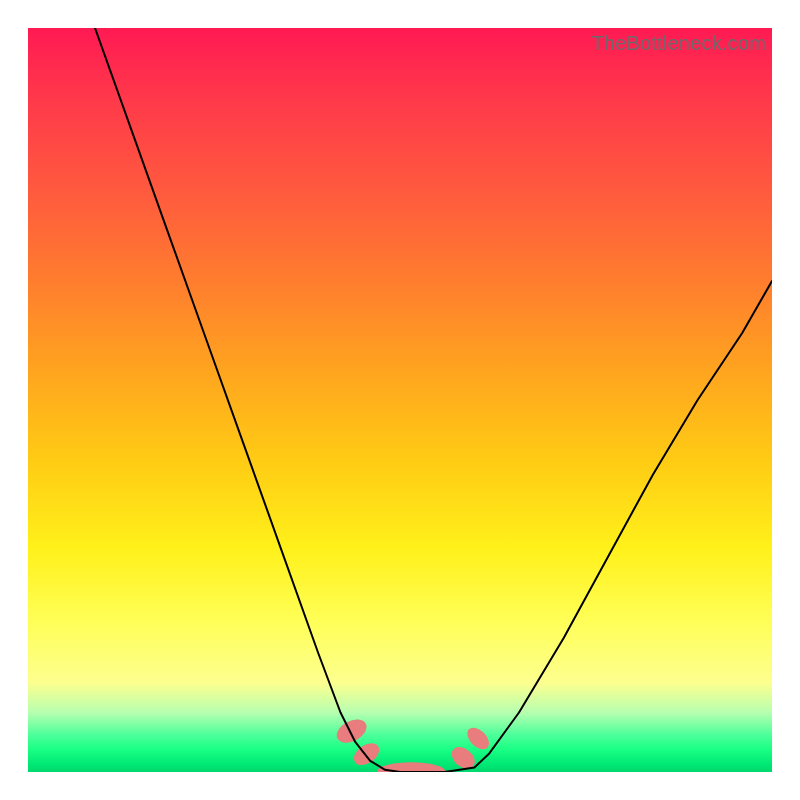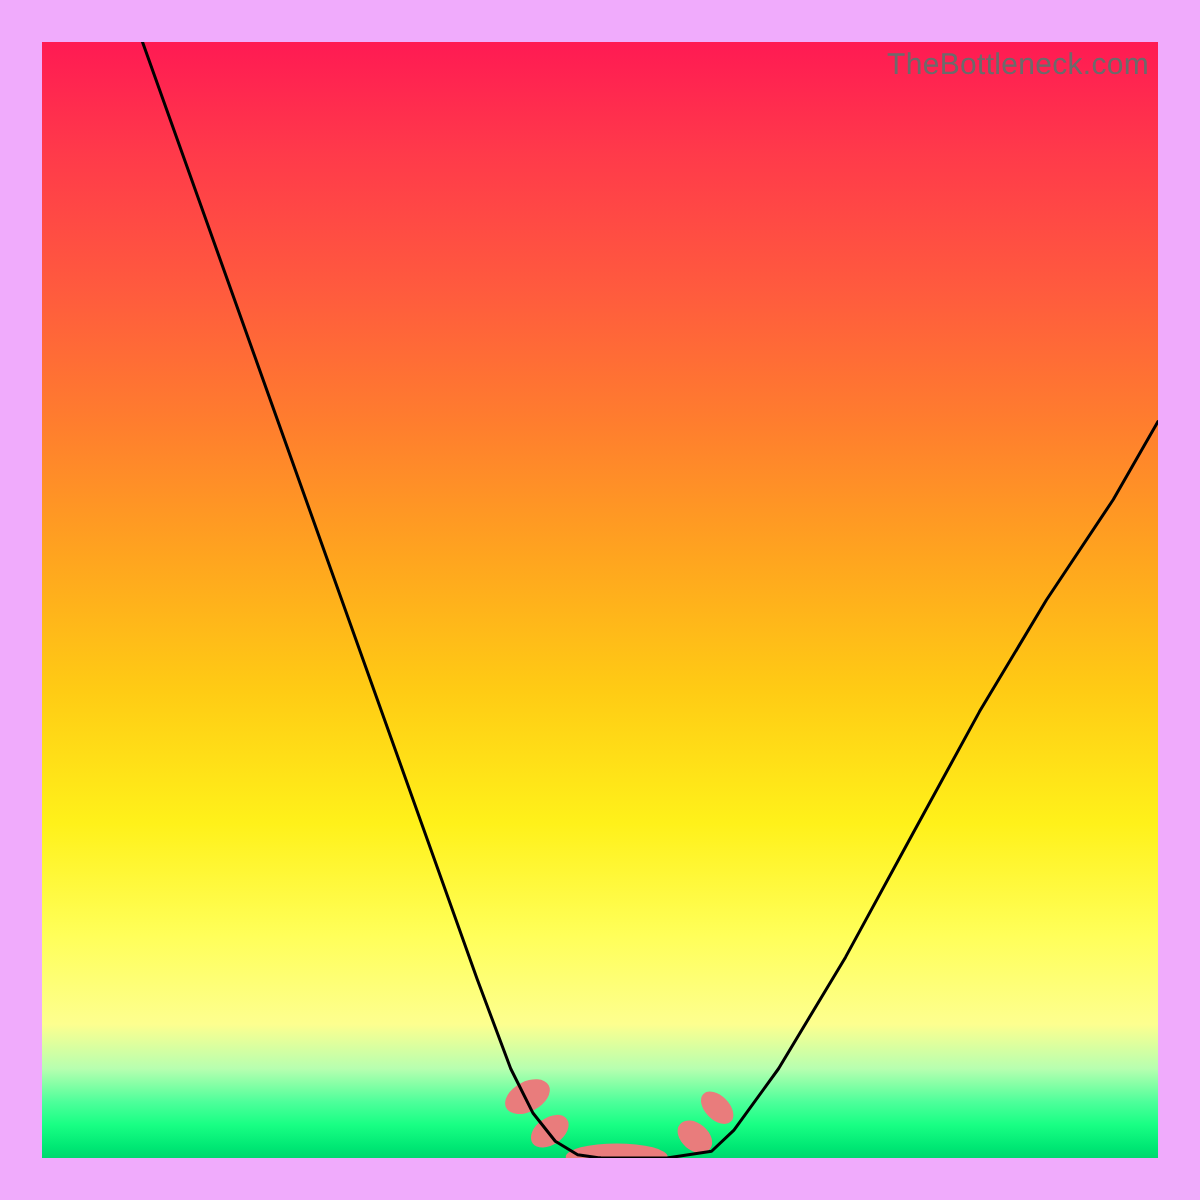--- a/index.html
+++ b/index.html
@@ -8,21 +8,21 @@
     width: 800px;
     height: 800px;
     overflow: hidden;
     background: #000;
     font-family: Arial, Helvetica, sans-serif;
   }
   .frame {
     position: relative;
     width: 800px;
     height: 800px;
-    background: #f0abfc;
+    background: #ffffff;
   }
   .plot {
     position: absolute;
     left: 28px;
     top: 28px;
     width: 744px;
     height: 744px;
     
     background: linear-gradient(
       to bottom,

